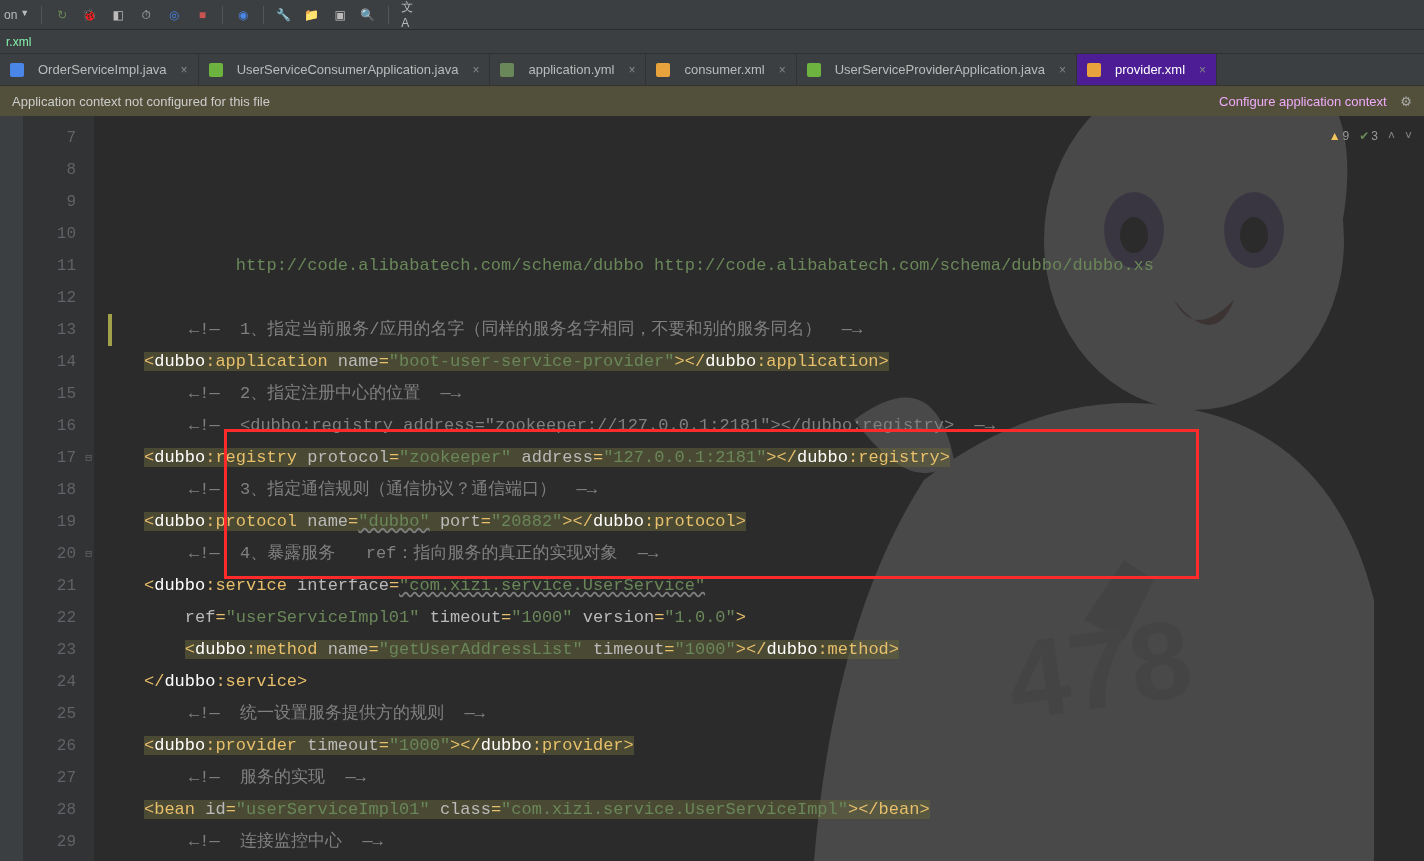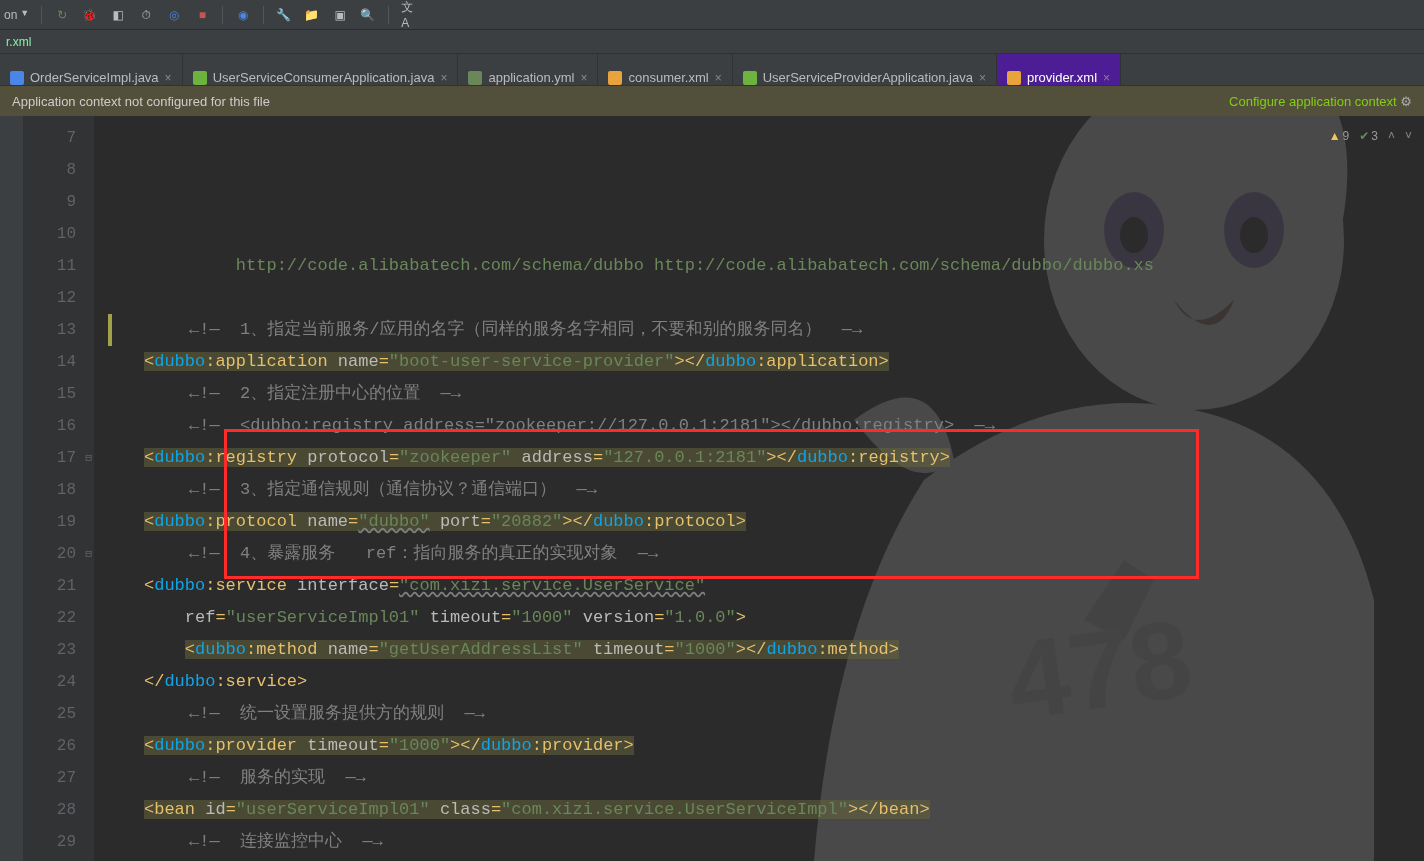--- a/index.html
+++ b/index.html
@@ -49,21 +49,21 @@
   }
   .tabs {
     height: 32px;
     background: #3c3f41;
     display:flex;
     align-items:stretch;
     border-bottom: 1px solid #323232;
     position: relative; z-index:2;
   }
   .tab {
-    display:flex; align-items:flex-end; gap:6px;
+    display:flex; align-items:center; gap:14px;
     padding:0 10px;
     color:#bbbbbb;
     font-size:13px;
     border-right:1px solid #323232;
     cursor:pointer;
   }
   .tab.active { background:#4c1d95; color:#fff; }
   .tab .close { font-size:12px; color:#888; }
   .file-icon { width:14px; height:14px; border-radius:2px; }
   .ic-java { background:#4a86e8; }
@@ -72,21 +72,21 @@
   .ic-spring { background:#6db33f; }
   .banner {
     height: 30px;
     background: #52503a;
     color:#ccc;
     display:flex; align-items:center; justify-content:space-between;
     padding:0 12px;
     font-size:13px;
     position:relative; z-index:2;
   }
-  .banner a { color:#84cc16; cursor:pointer; margin-right:0; }
+  .banner a { color:#f0abfc; cursor:pointer; margin-right:10px; }
   .banner .gear { color:#aaa; cursor:pointer; }
   .editor-wrap {
     display:flex;
     height: calc(861px - 30px - 24px - 32px - 30px);
     position:relative;
     z-index:1;
   }
   .side-gutter { width:24px; background:#3c3f41; border-right:1px solid #323232; }
   .gutter {
     width:70px;
@@ -105,21 +105,21 @@
     font-family: Consolas,"Courier New",monospace;
     font-size:17px;
     line-height:32px;
     padding:6px 0 6px 10px;
     white-space: pre;
     position:relative;
   }
   .code-line { position:relative; padding-left: 40px; height:32px; }
   .hl-bg { background: rgba(98,98,60,0.55); }
   .c-tag { color:#e8bf6a; }
-  .c-ns { color:#0ea5e9; }
+  .c-ns { color:#ffffff; }
   .c-attr { color:#bababa; }
   .c-str { color:#6a8759; }
   .c-comment { color:#808080;margin-left:45px; }
   .c-paren { color:#e8bf6a; }
   .c-url { color:#6a8759; }
   .c-wavy { text-decoration: wavy underline #808080; }
   .redbox {
     position:absolute;
     border:3px solid #ff2a2a;
     top: 313px; left:130px;

